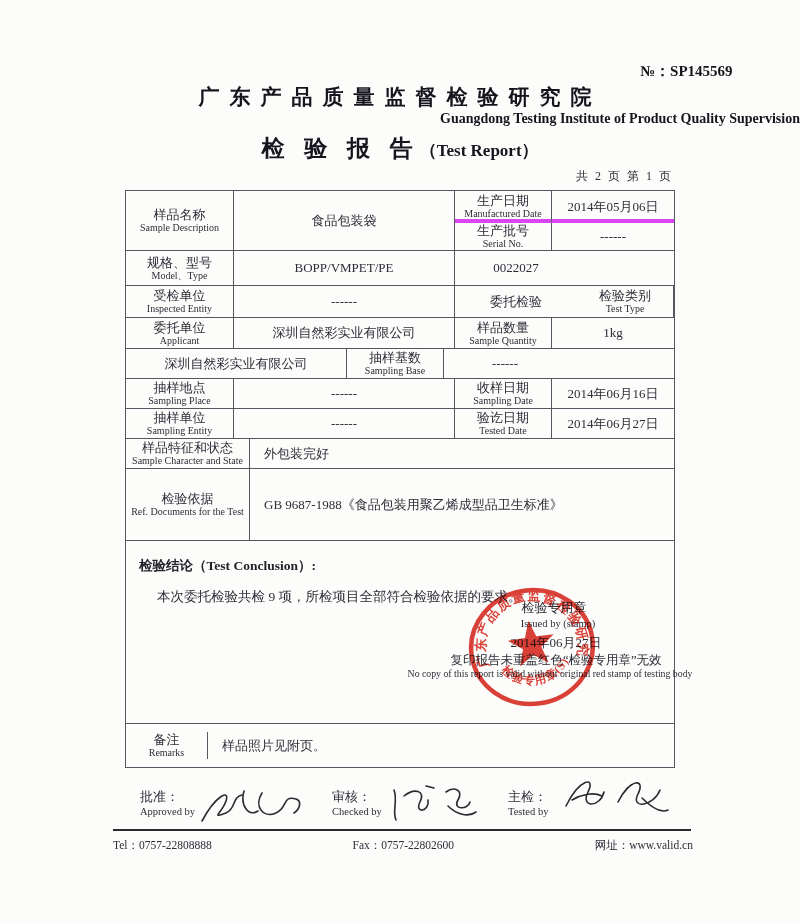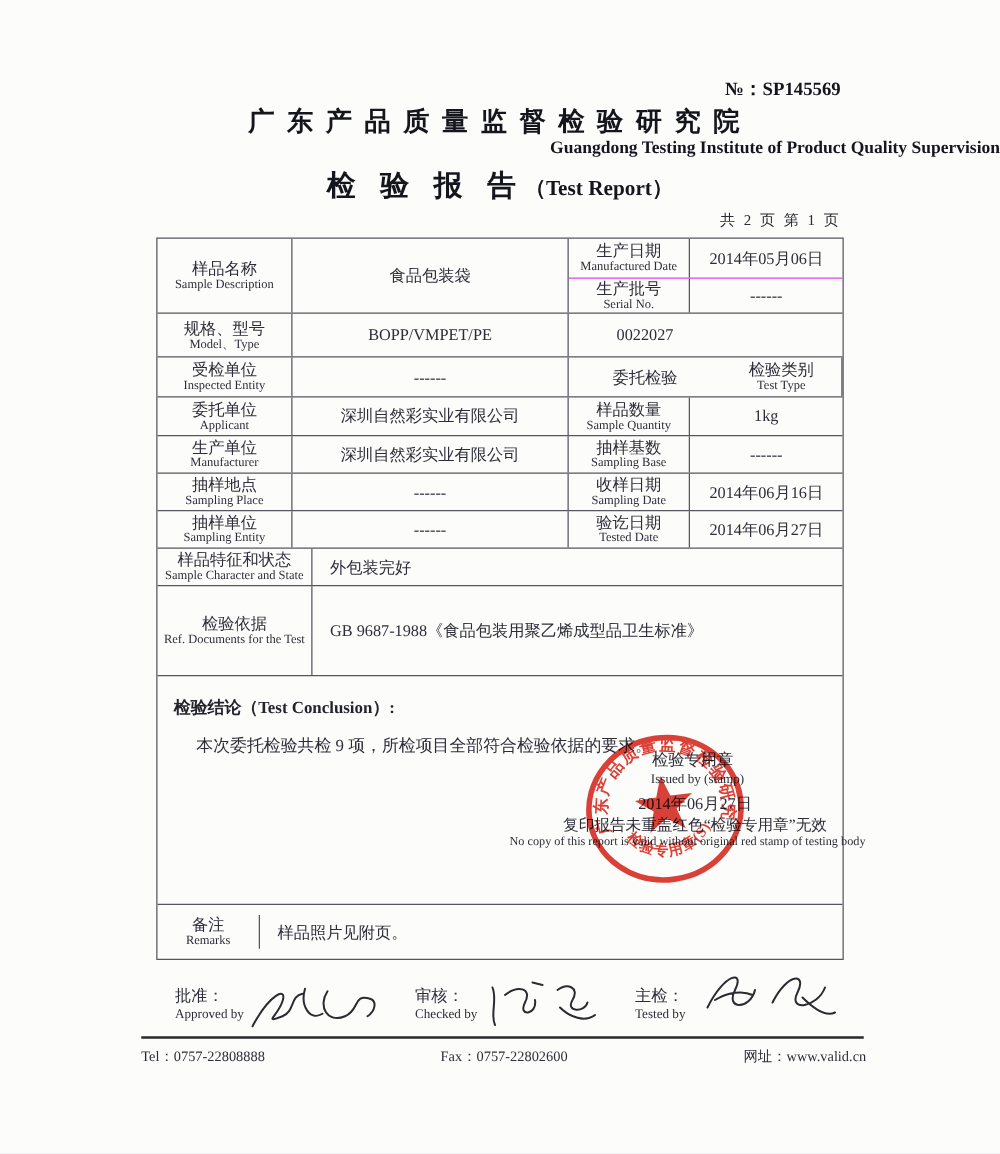--- a/index.html
+++ b/index.html
@@ -3,41 +3,41 @@
 <meta charset="utf-8">
 <style>
   html,body{margin:0;padding:0;background:#e8e8e8;}
   .page{
     position:relative; width:800px; height:923px; margin:0 auto;
     background:#fcfcfb; overflow:hidden;
     font-family:"Liberation Serif","DejaVu Serif",serif;
     color:#30303a;
   }
   
-  .report-no{position:absolute; left:580px; top:62px; font-weight:bold; font-size:15px; color:#15151d; white-space:nowrap;}
+  .report-no{position:absolute; left:640px; top:62px; font-weight:bold; font-size:15px; color:#15151d; white-space:nowrap;}
   .institute-cn{position:absolute; left:0; right:0; top:83px; text-align:center; font-size:21px; font-weight:bold; letter-spacing:10px; color:#15151d; white-space:nowrap;}
   .institute-en{position:absolute; left:0; right:0; top:111px; text-align:right; font-size:14px; font-weight:bold; color:#15151d;}
   .report-title{position:absolute; left:0; right:0; top:133px; text-align:center; color:#15151d; white-space:nowrap;}
   .report-title .t-cn{font-size:23px; font-weight:bold; letter-spacing:7px;}
   .report-title .t-en{font-size:17px; font-weight:bold; letter-spacing:0;}
   .page-info{position:absolute; left:576px; top:168px; font-size:12px; letter-spacing:2px; color:#2b2b33; white-space:nowrap;}
   
   .itable{position:absolute; left:125px; top:190px; width:550px; border:1px solid #565660; box-sizing:border-box; background:transparent;}
   .row{display:flex; box-sizing:border-box; border-bottom:1px solid #565660;}
   .row.last{border-bottom:none;align-items:center;}
   .cell{box-sizing:border-box; display:flex; flex-direction:column; align-items:center; justify-content:center; overflow:hidden;}
   .cell.br{border-right:1px solid #565660;}
   .lab .cn{font-size:13px; color:#2d2d38; line-height:15px; white-space:nowrap;}
   .lab .en{font-size:10px; color:#2d2d38; line-height:12px; white-space:nowrap;}
   .val{font-size:13px; color:#2d2d38;}
   .val.left{align-items:flex-start; padding-left:14px;}
   .w1{width:108px;} .w2{width:221px;} .w3{width:97px;} .w4{width:122px;}
   .col34{display:flex; flex-direction:column; width:219px;}
   .subrow{display:flex; box-sizing:border-box;}
-  .subrow.bb{border-bottom:1px solid #d946ef;}
+  .subrow.bb{border-bottom:4px solid #d946ef;}
   .wb1{width:124px;} .wb2{width:424px;}
   .wd1{width:82px;} .wd2{width:466px;}
   
   .concl{position:relative; height:183px; display:block;}
   .concl-heading{position:absolute; left:13px; top:16px; font-size:13.5px; font-weight:bold; color:#23232c;}
   .concl-text{position:absolute; left:31px; top:47px; font-size:13.5px; color:#2d2d38;}
   .stamp-label-cn{position:absolute; left:428px; top:58px; transform:translateX(-50%); font-size:13px; color:#2d2d38; white-space:nowrap;}
   .stamp-label-en{position:absolute; left:432px; top:77px; transform:translateX(-50%); font-size:10.5px; color:#2d2d38; white-space:nowrap;}
   .stamp-date{position:absolute; left:430px; top:93px; transform:translateX(-50%); font-size:13px; color:#2d2d38; white-space:nowrap;}
   .notice-cn{position:absolute; left:430px; top:111px; transform:translateX(-50%); font-size:12.5px; color:#2d2d38; white-space:nowrap;}
@@ -123,24 +123,20 @@
       </div>
       <div class="cell val br w2">深圳自然彩实业有限公司</div>
       <div class="cell lab br w3">
         <span class="cn">样品数量</span>
         <span class="en">Sample Quantity</span>
       </div>
       <div class="cell val w4">1kg</div>
     </div>
 
     <div class="row" style="height:30px">
-      <div class="cell lab br w1">
-        <span class="cn">生产单位</span>
-        <span class="en">Manufacturer</span>
-      </div>
       <div class="cell val br w2">深圳自然彩实业有限公司</div>
       <div class="cell lab br w3">
         <span class="cn">抽样基数</span>
         <span class="en">Sampling Base</span>
       </div>
       <div class="cell val w4">------</div>
     </div>
 
     <div class="row" style="height:30px">
       <div class="cell lab br w1">

